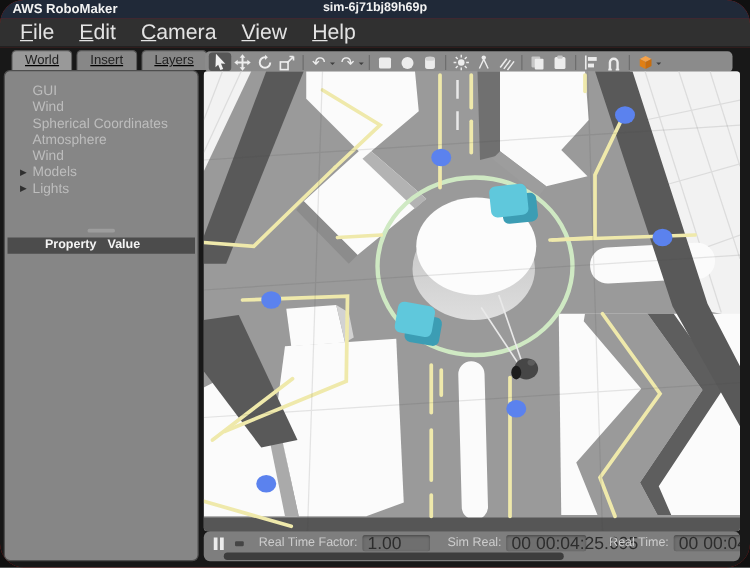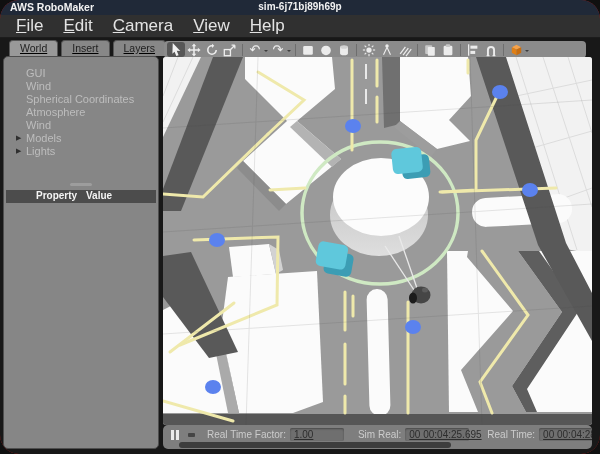--- a/index.html
+++ b/index.html
@@ -41,21 +41,21 @@
   .tool .glyph { font-size:13px; color:#efefef; line-height:13px; }
   .tsep { width:1px; height:12px; background:#6e6e6e; margin:0 3px; flex:none; }
   .caret { width:0; height:0; border:2.5px solid transparent; border-top-color:#3e3e3e; margin:5px 1px 0 0; flex:none; }
 
   .scene-wrap { position:absolute; left:0; top:19px; width:429px; height:368px; border-radius:3px; overflow:hidden; background:#9a9a9a; }
 
   
   .timebar { position:absolute; left:0; top:387px; width:429px; height:24px; background:#7e7e7e; border-radius:5px; overflow:hidden; }
   .timerow { display:flex; align-items:center; height:15px; margin-top:2px; white-space:nowrap; }
   .tlab { font-size:10px; color:#cccccc; flex:none; }
-  .vbox { background:#6f6f6f; height:13px; border-radius:2px; color:#2d2d2d; padding:0 4px; font-size:10px; line-height:13px; box-shadow: inset 0 1px 2px rgba(0,0,0,0.35); flex:none;text-decoration:underline; }
+  .vbox { background:#6f6f6f; height:13px; border-radius:2px; color:#2d2d2d; padding:0 4px; font-size:14px; line-height:13px; box-shadow: inset 0 1px 2px rgba(0,0,0,0.35); flex:none; }
   .pausebtn { display:flex; gap:2px; margin-left:8px; flex:none; }
   .pausebtn i { display:block; width:3px; height:10px; background:#ececec; }
   .stepbtn { width:7px; height:4px; background:#454545; border-radius:1px; margin-left:9px; flex:none; }
   .hscroll { position:absolute; left:16px; bottom:1px; width:272px; height:6px; background:#3d3d3d; border-radius:3px; }
 </style>
 </head>
 <body>
 
 <div class="window">
 

